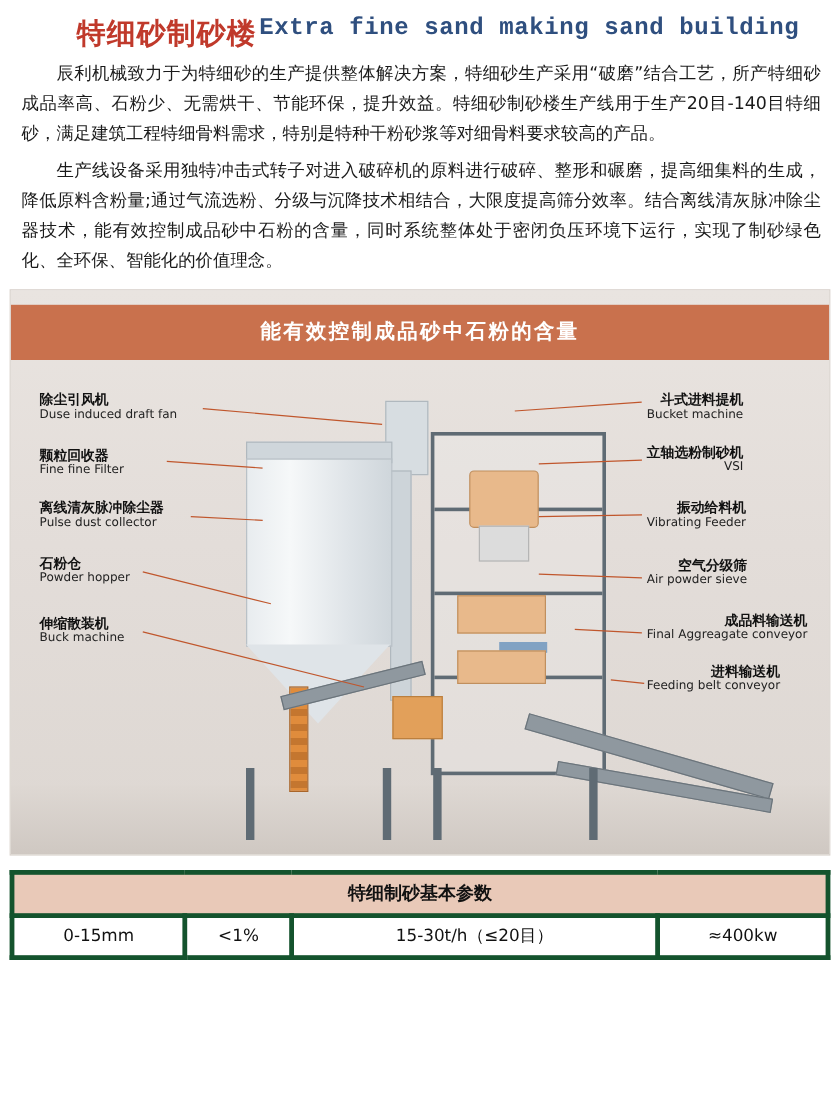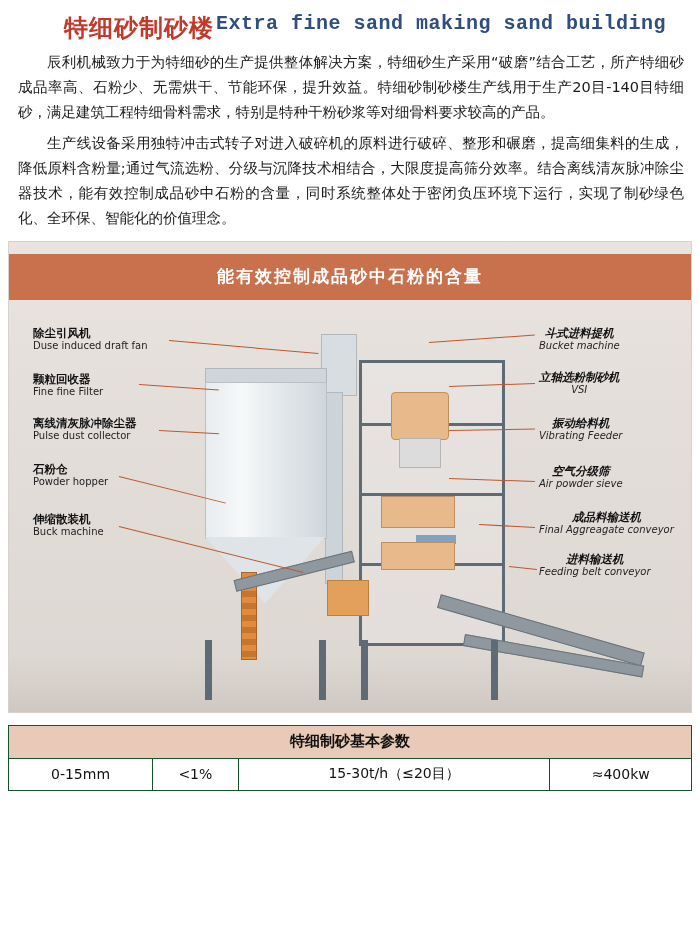--- a/index.html
+++ b/index.html
@@ -95,21 +95,21 @@
     font-size: 11.5px;
     font-weight: bold;
     color: #111;
   }
   .label .en {
     display: block;
     font-size: 10px;
     color: #222;
   }
   .label.left { text-align: left; }
-  .label.right { text-align: center; font-style: italic; }
+  .label.right { text-align: right; }
   .leader {
     position: absolute;
     height: 1px;
     background: #c0562c;
     transform-origin: left center;
   }
   
   .scene { position:absolute; inset:0; }
   .ground {
     position: absolute;
@@ -302,21 +302,21 @@
     color: #b8342a;
   }
   
   .param-table {
     margin: 12px 8px 0 8px;
     width: 684px;
     border-collapse: collapse;
     font-family: "DejaVu Sans", sans-serif;
   }
   .param-table td, .param-table th {
-    border: 1px solid #14532d;
+    border: 4px solid #14532d;
     text-align: center;
     font-size: 14px;
     color: #111;
     height: 28px;
   }
   .param-table .caption-row td {
     background: #e9c9b8;
     font-weight: bold;
     font-size: 15px;
     height: 30px;

